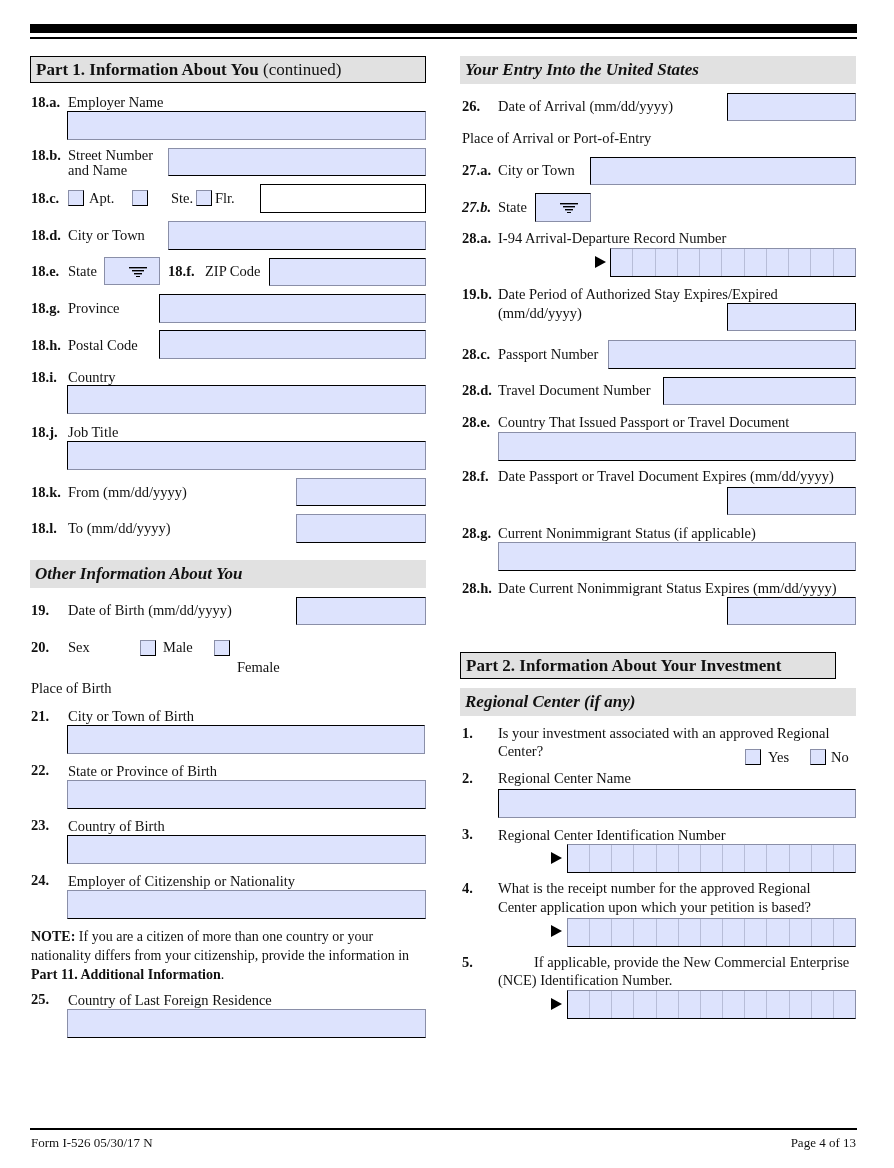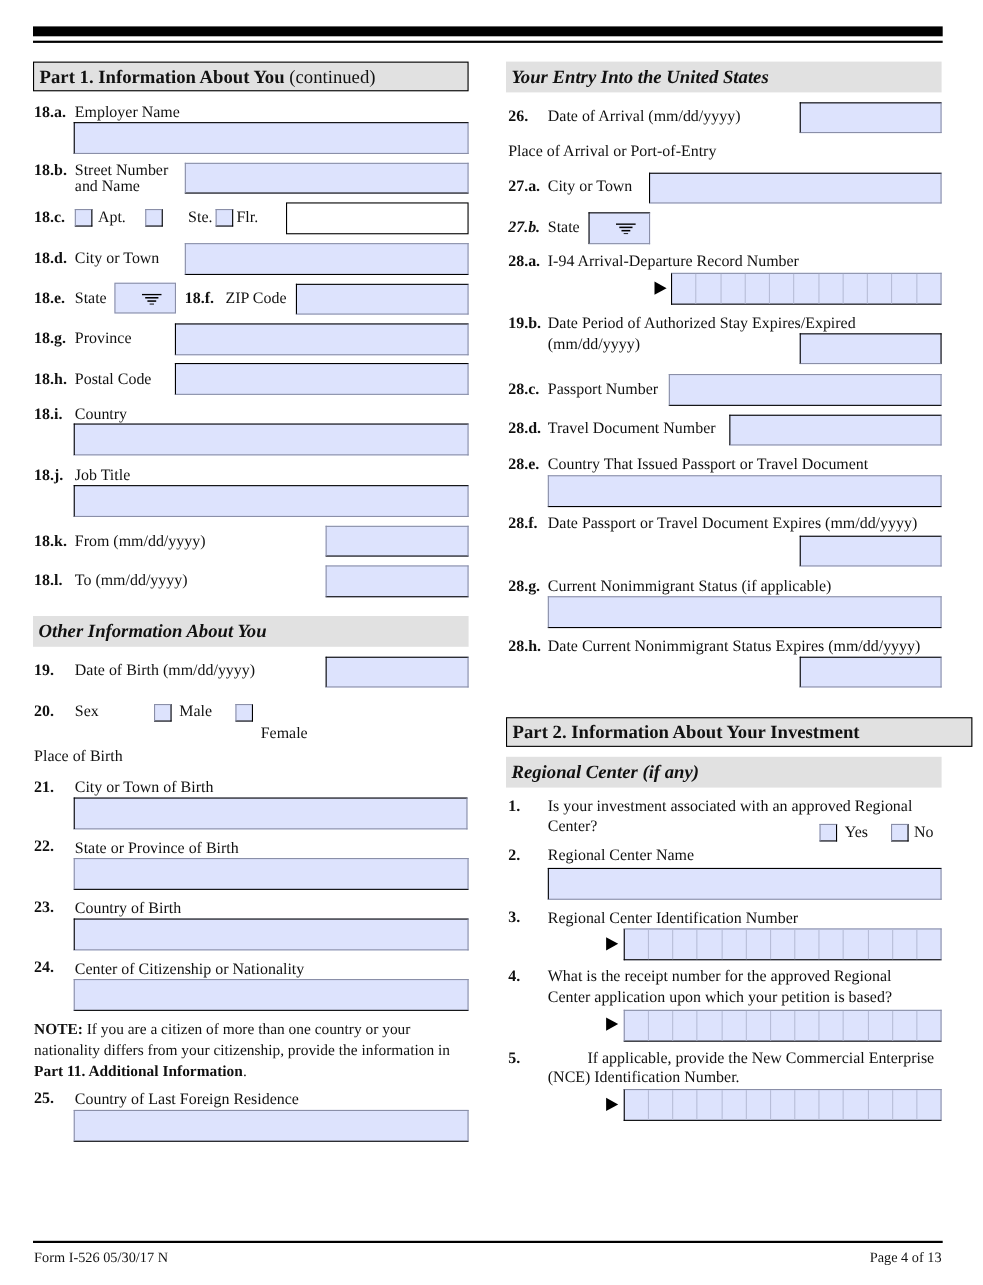--- a/index.html
+++ b/index.html
@@ -123,21 +123,21 @@
 
 <span class="abs lbl num" style="left:31px;top:762px;">22.</span>
 <span class="abs lbl" style="left:68px;top:763px;">State or Province of Birth</span>
 <div class="abs field alt" style="left:67px;top:780px;width:359px;height:29px;"></div>
 
 <span class="abs lbl num" style="left:31px;top:817px;">23.</span>
 <span class="abs lbl" style="left:68px;top:818px;">Country of Birth</span>
 <div class="abs field" style="left:67px;top:835px;width:359px;height:29px;"></div>
 
 <span class="abs lbl num" style="left:31px;top:872px;">24.</span>
-<span class="abs lbl" style="left:68px;top:873px;">Center of Citizenship or Nationality</span>
+<span class="abs lbl" style="left:68px;top:873px;">Employer of Citizenship or Nationality</span>
 <div class="abs field alt" style="left:67px;top:890px;width:359px;height:29px;"></div>
 
 <div class="abs note" style="left:31px;top:927px;"><b>NOTE:</b><span>  If you are a citizen of more than one country or your nationality differs from your citizenship, provide the information in </span><b>Part 11. Additional Information</b><span>.</span></div>
 
 <span class="abs lbl num" style="left:31px;top:991px;">25.</span>
 <span class="abs lbl" style="left:68px;top:992px;">Country of Last Foreign Residence</span>
 <div class="abs field alt" style="left:67px;top:1009px;width:359px;height:29px;"></div>
 
 <div class="abs sec-head" style="left:460px;top:56px;width:396px;">Your Entry Into the United States</div>
 
@@ -202,21 +202,21 @@
 <div class="abs field" style="left:727px;top:487px;width:129px;height:28px;"></div>
 
 <span class="abs lbl num" style="left:462px;top:525px;">28.g.</span>
 <span class="abs lbl" style="left:498px;top:525px;">Current Nonimmigrant Status (if applicable)</span>
 <div class="abs field alt" style="left:498px;top:542px;width:358px;height:29px;"></div>
 
 <span class="abs lbl num" style="left:462px;top:580px;">28.h.</span>
 <span class="abs lbl" style="left:498px;top:580px;">Date Current Nonimmigrant Status Expires (mm/dd/yyyy)</span>
 <div class="abs field" style="left:727px;top:597px;width:129px;height:28px;"></div>
 
-<div class="abs part-head" style="left:460px;top:652px;width:424px;font-weight:bold;">Part 2.  Information About Your Investment</div>
+<div class="abs part-head" style="left:460px;top:652px;width:376px;font-weight:bold;">Part 2.  Information About Your Investment</div>
 <div class="abs sec-head" style="left:460px;top:688px;width:396px;">Regional Center (if any)</div>
 
 <span class="abs lbl num" style="left:462px;top:725px;">1.</span>
 <span class="abs lbl" style="left:498px;top:725px;">Is your investment associated with an approved Regional</span>
 <span class="abs lbl" style="left:498px;top:743px;">Center?</span>
 <div class="abs chk" style="left:745px;top:749px;"></div>
 <span class="abs lbl" style="left:768px;top:749px;">Yes</span>
 <div class="abs chk" style="left:810px;top:749px;"></div>
 <span class="abs lbl" style="left:831px;top:749px;">No</span>
 

